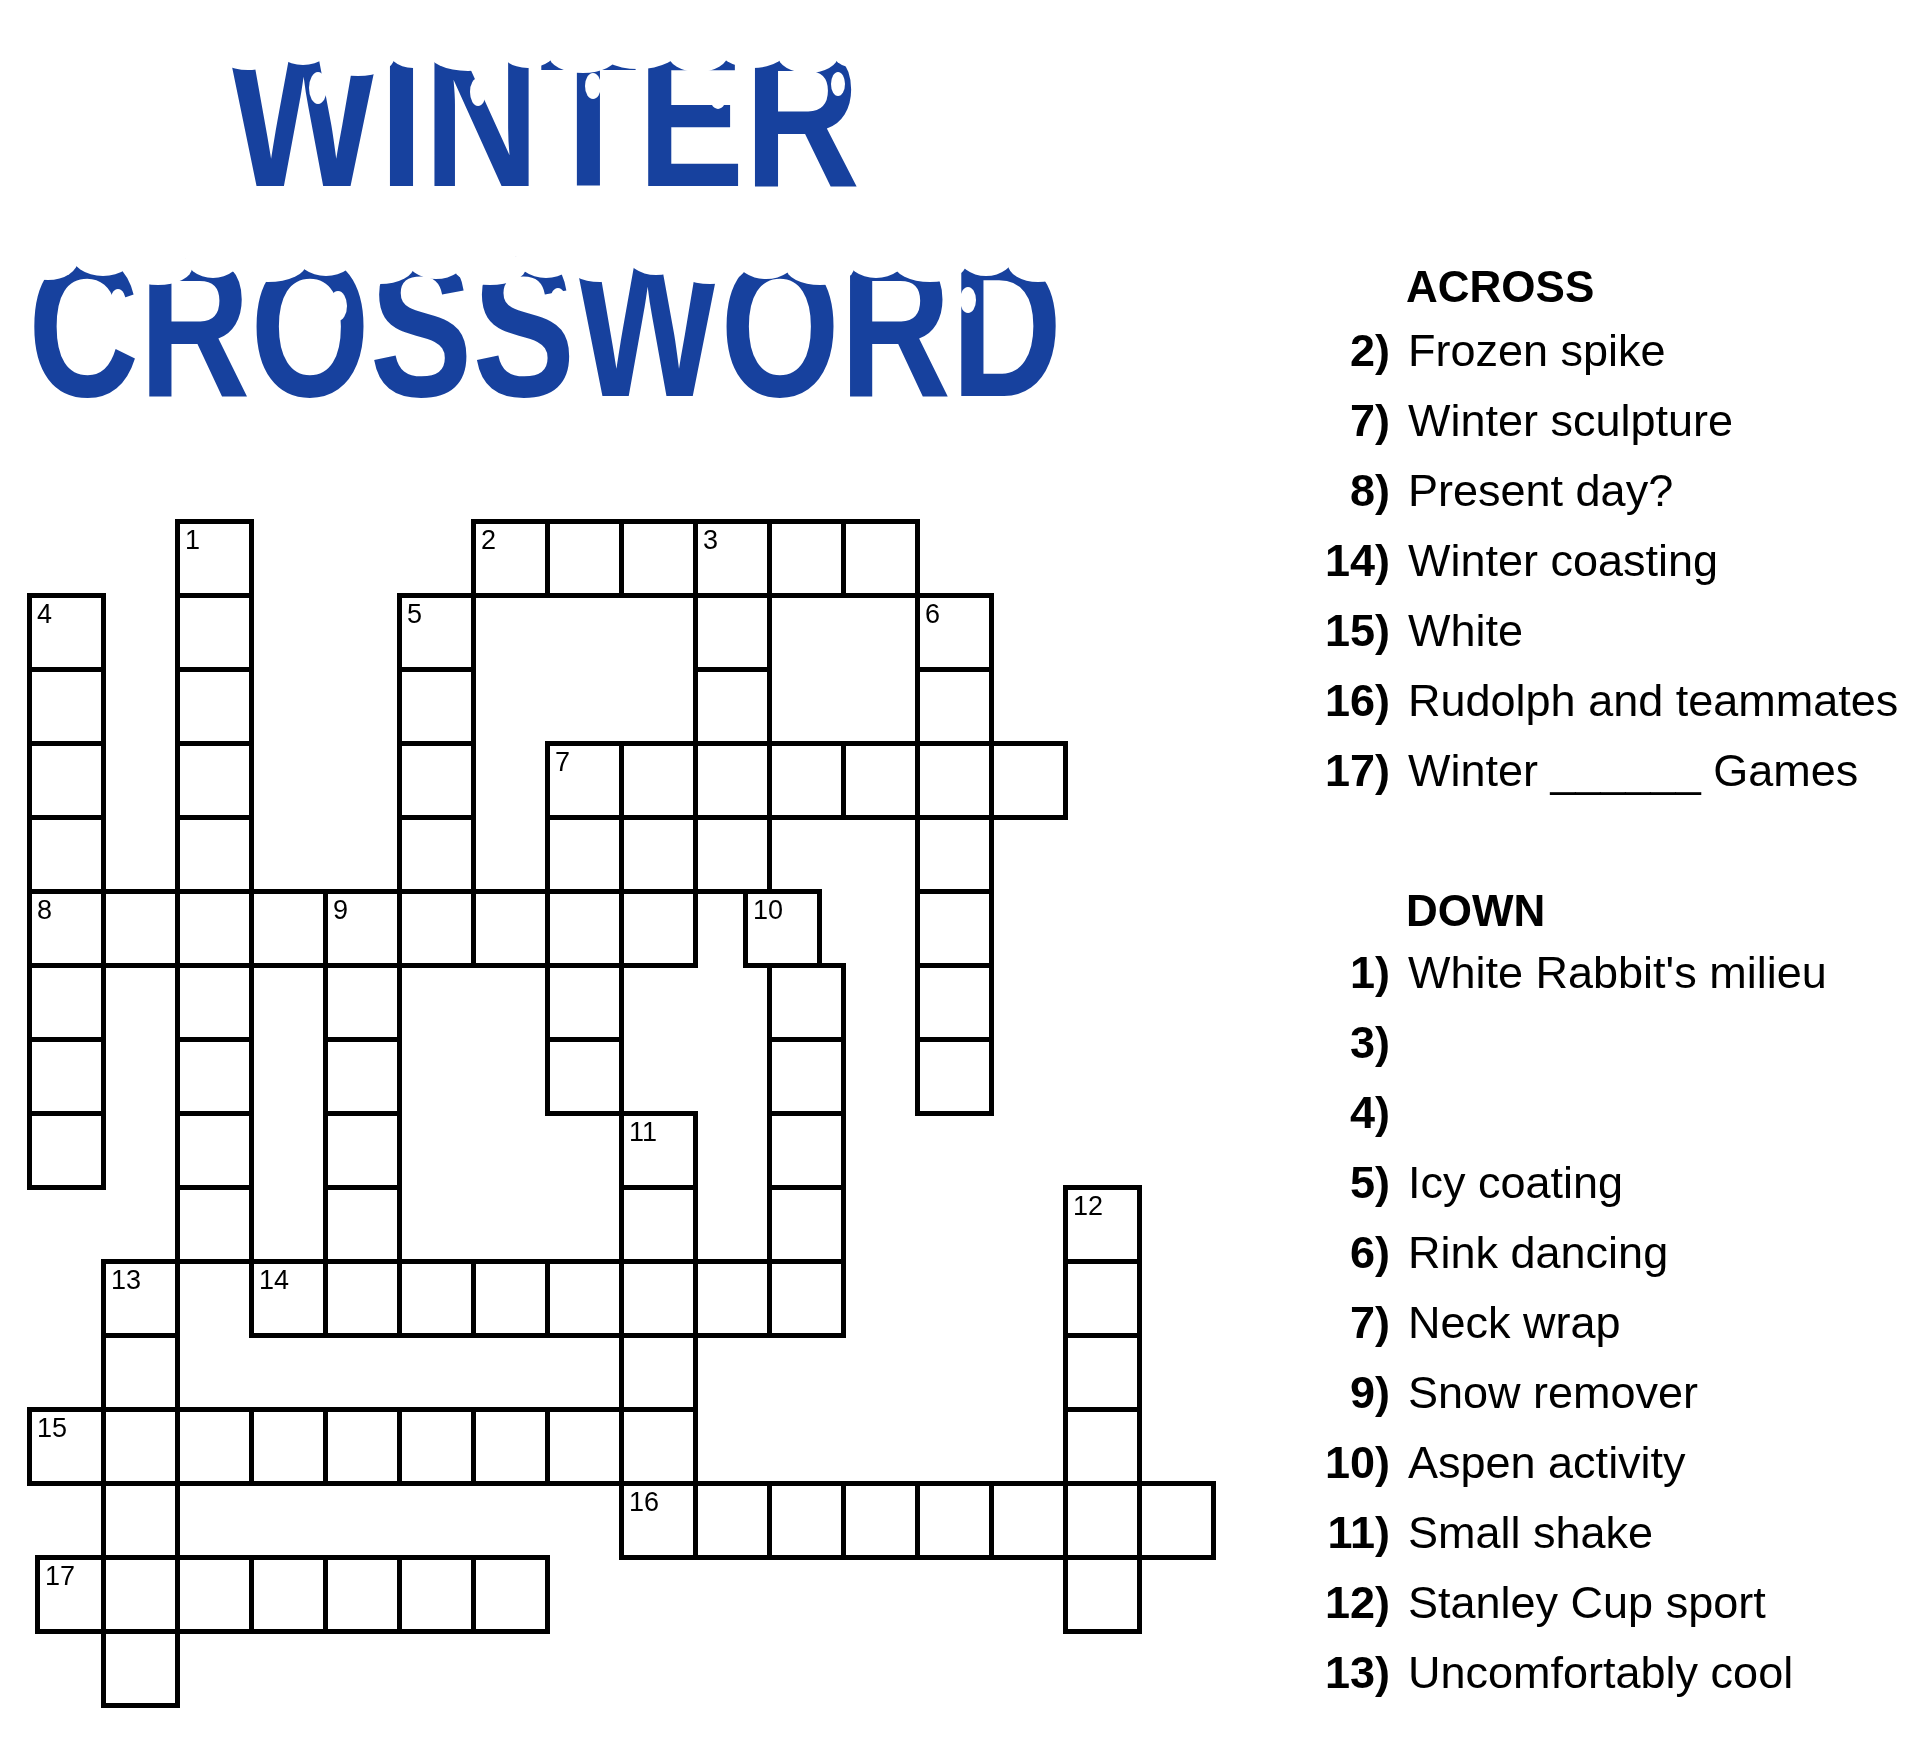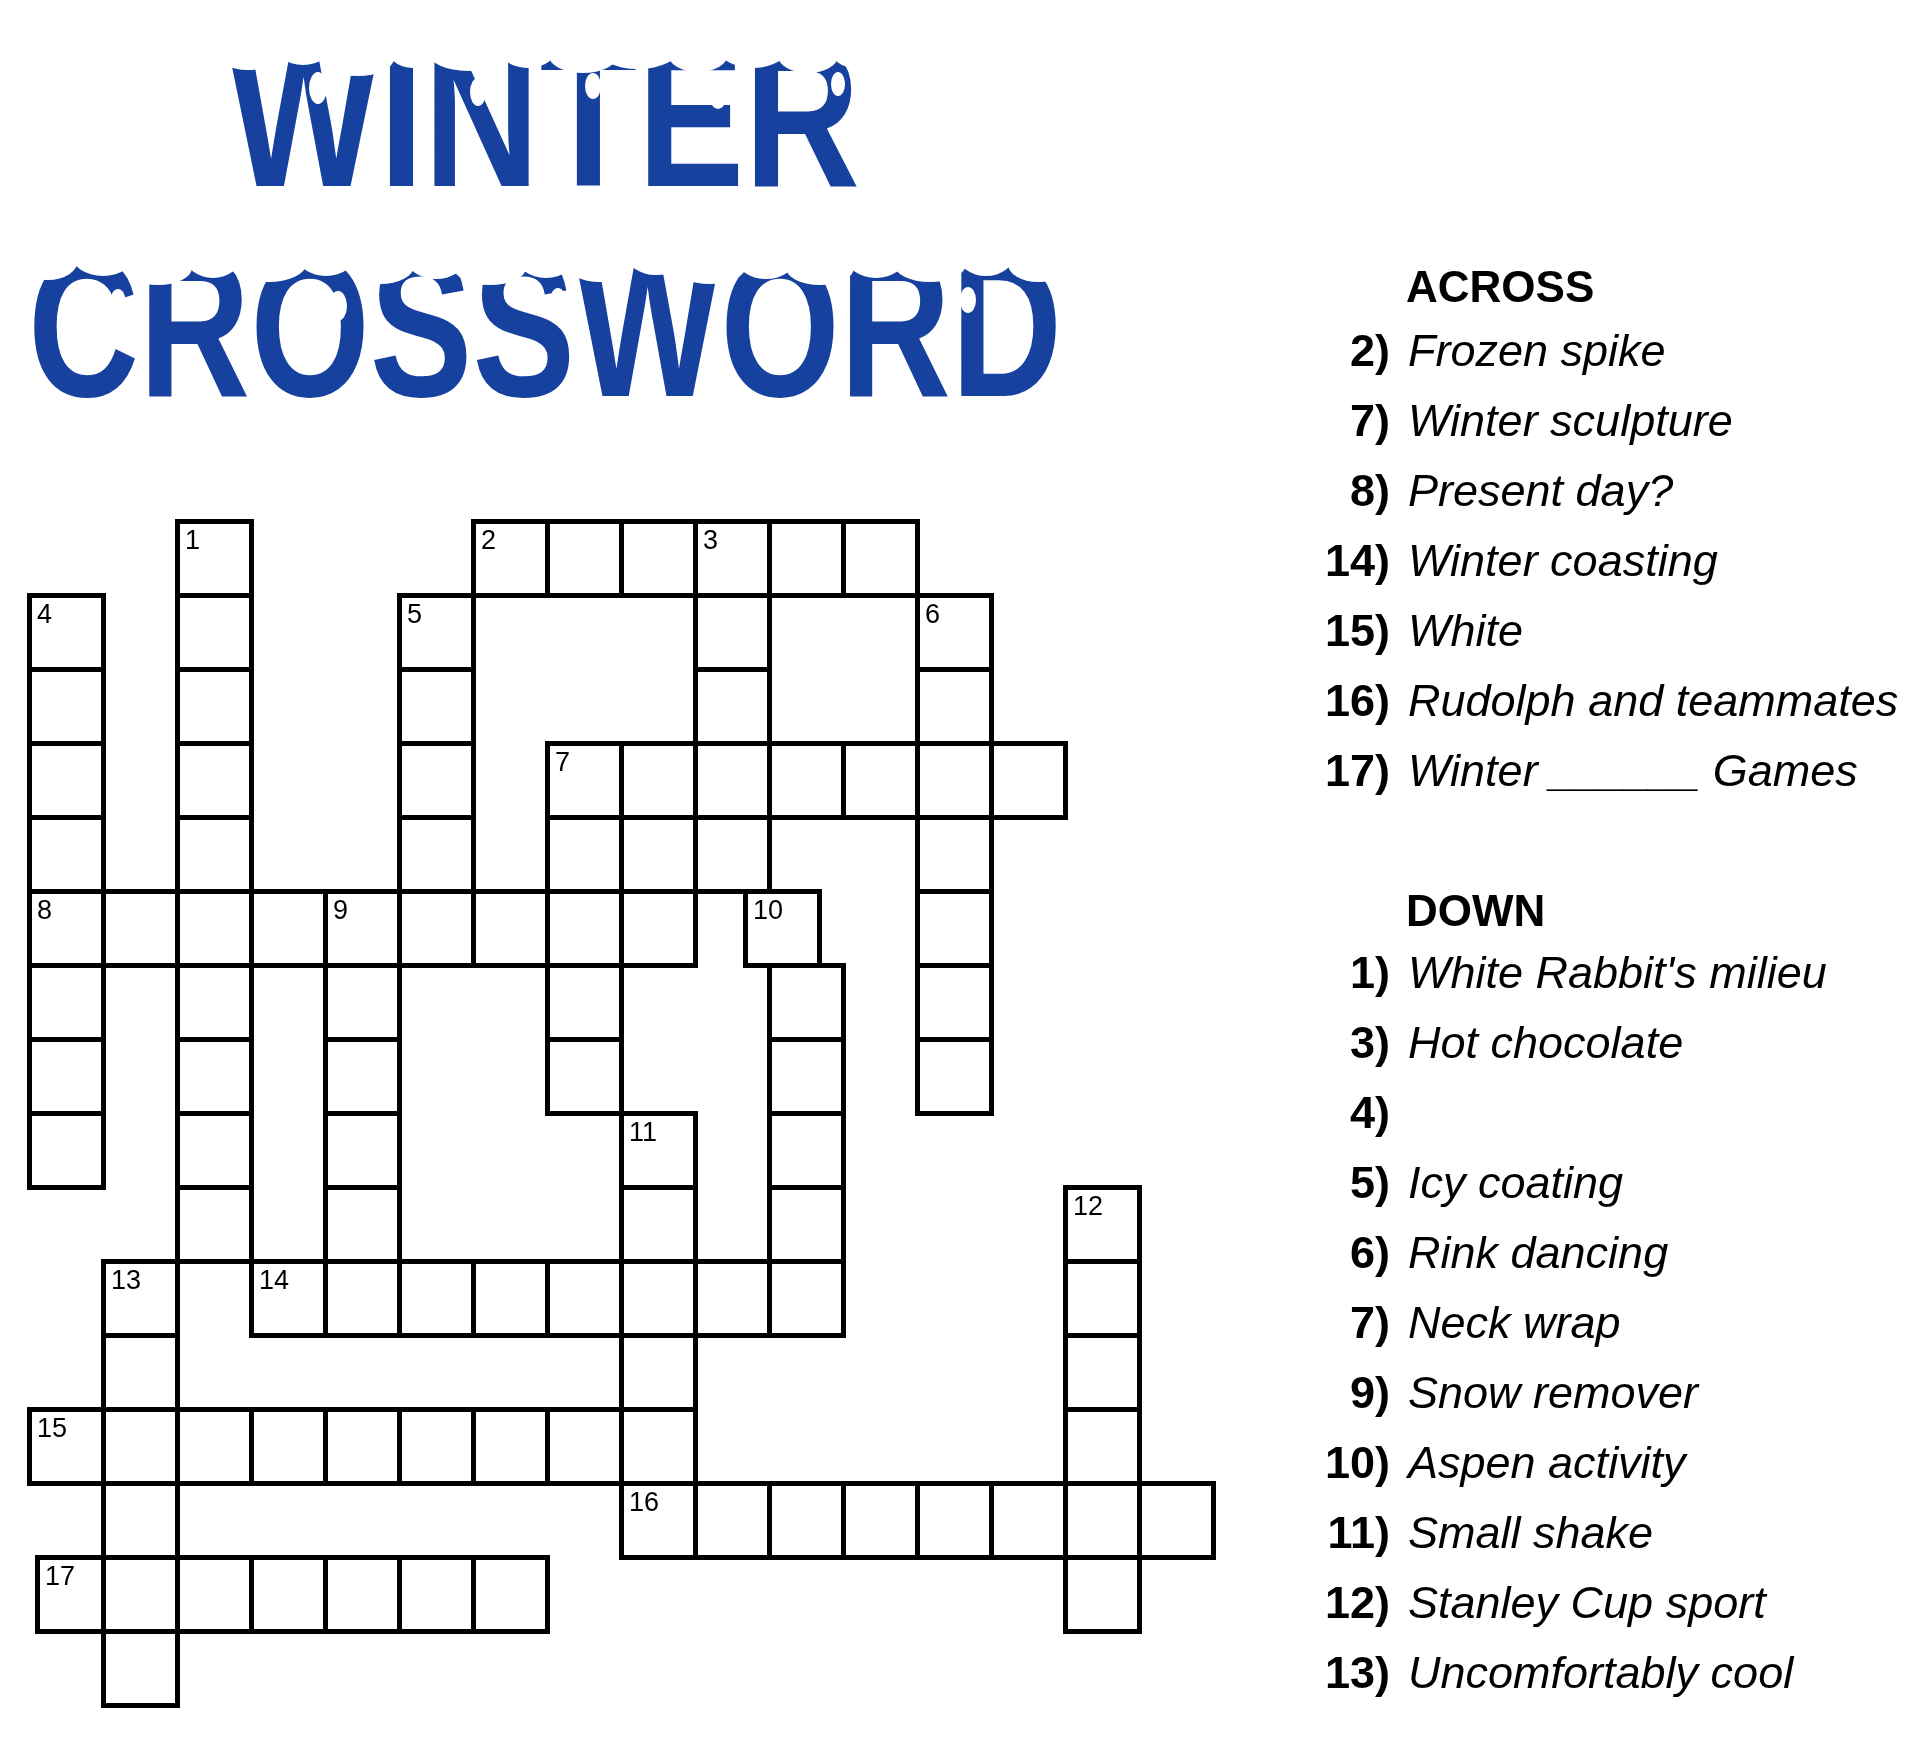--- a/index.html
+++ b/index.html
@@ -82,21 +82,20 @@
   }
   .clue-num {
     width: 150px;
     text-align: right;
     font-weight: bold;
     flex: none;
   }
   .clue-text {
     margin-left: 18px;
     white-space: nowrap;
-    font-style: italic;
   }
 </style>
 </head>
 <body>
 
 <div id="page">
 
   <svg id="title-svg" width="1120" height="430">
     <text class="title-text" x="210" y="178" font-size="200" textLength="632" lengthAdjust="spacingAndGlyphs" fill="#17419E">WINTER</text>
     <text class="title-text" x="10" y="388" font-size="200" textLength="1034" lengthAdjust="spacingAndGlyphs" fill="#17419E">CROSSWORD</text>
@@ -325,21 +324,20 @@
     </div>
 
   <div id="down-header" class="clue-header">DOWN</div>
   <div id="down-list" class="clue-list">
       <div class="clue-row">
         <span class="clue-num">1)</span>
         <span class="clue-text">White Rabbit's milieu</span>
       </div>
       <div class="clue-row">
         <span class="clue-num">3)</span>
-        <span class="clue-text">Hot chocolate</span>
       </div>
       <div class="clue-row">
         <span class="clue-num">4)</span>
       </div>
       <div class="clue-row">
         <span class="clue-num">5)</span>
         <span class="clue-text">Icy coating</span>
       </div>
       <div class="clue-row">
         <span class="clue-num">6)</span>

